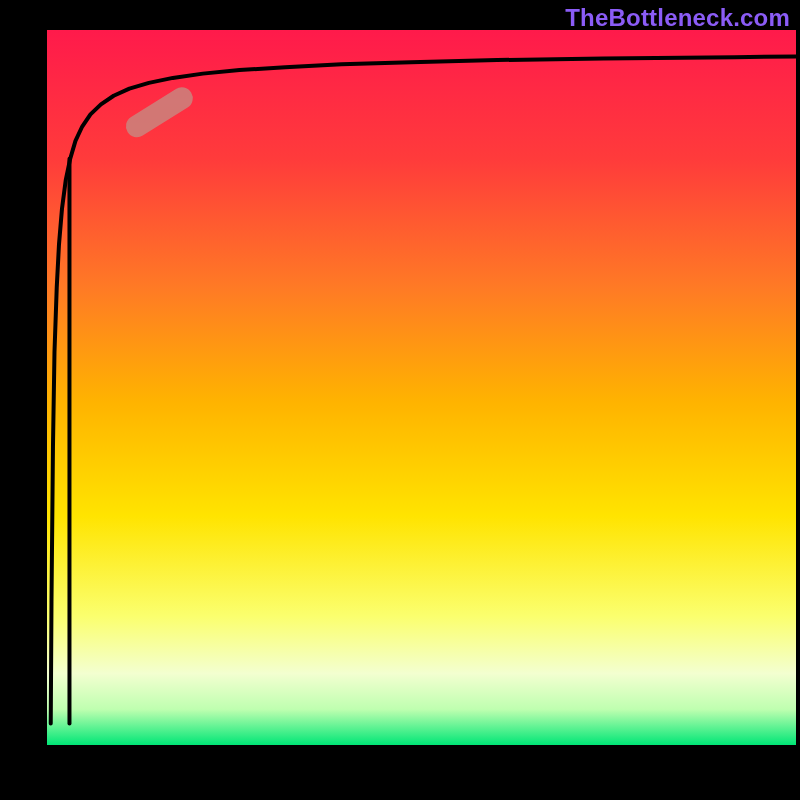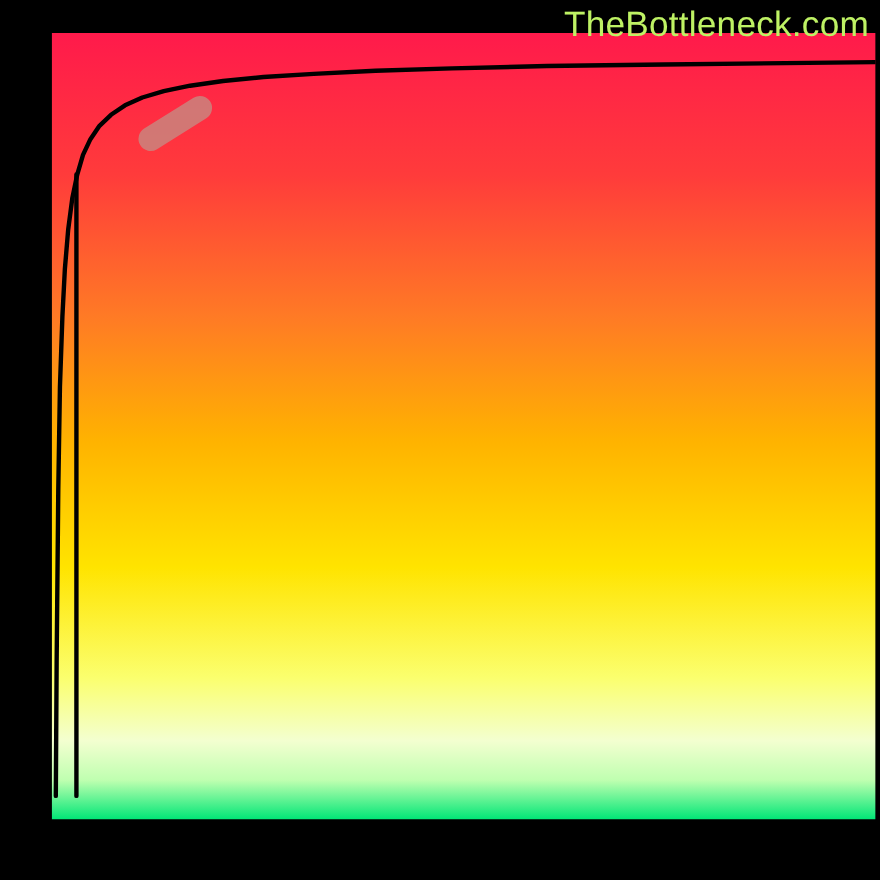--- a/index.html
+++ b/index.html
@@ -13,23 +13,23 @@
   }
   .container {
     position: relative;
     width: 800px;
     height: 800px;
   }
   .watermark {
     position: absolute;
     top: 4px;
     right: 10px;
-    font-size: 32px;
-    color: #bef264;
-    font-weight: 400;
+    font-size: 24px;
+    color: #8b5cf6;
+    font-weight: 700;
     letter-spacing: 0.2px;
     z-index: 10;
   }
   .plot-frame {
     position: absolute;
     left: 47px;
     top: 30px;
     width: 749px;
     height: 715px;
     background: #000;

